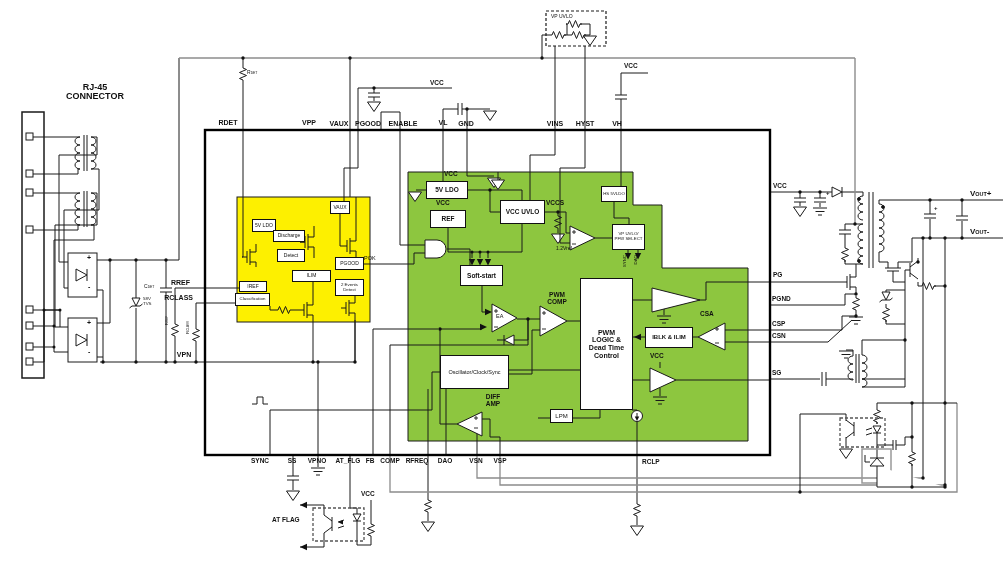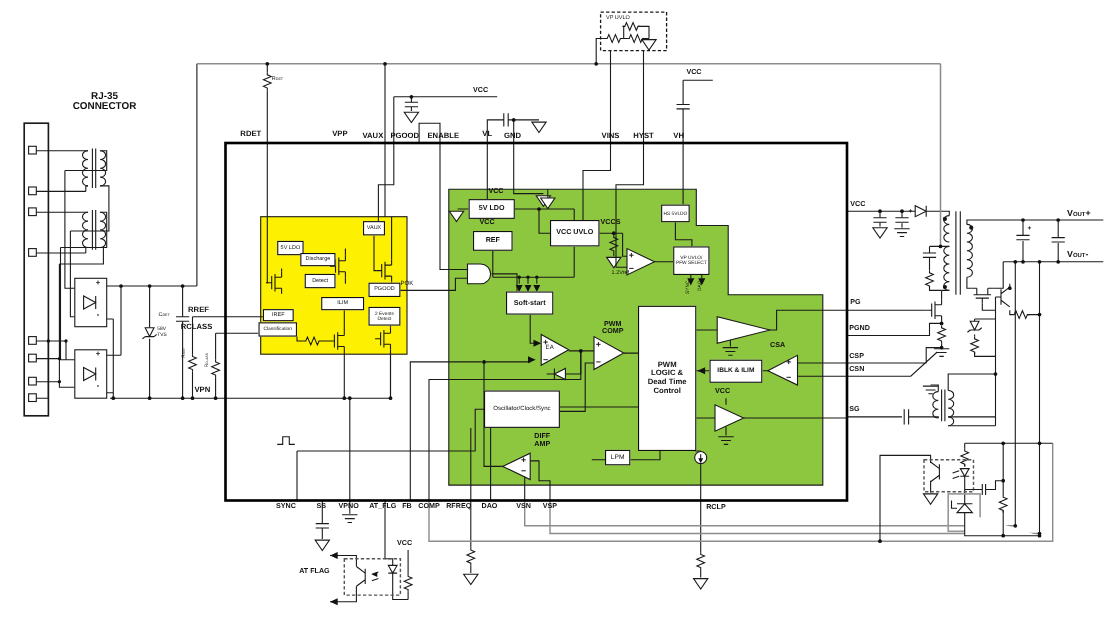--- a/index.html
+++ b/index.html
@@ -414,21 +414,21 @@
           <circle cx="945" cy="485" r="1.7"></circle>
       <circle cx="923" cy="478" r="1.7"></circle>
           <circle cx="800" cy="492" r="1.7"></circle>
     </g>
 
     <rect x="205" y="130" width="565" height="325" fill="none" stroke="#000" stroke-width="2.4"></rect>
   </g>
 </svg>
 
 <div class="lbl f9 c" style="left:40px;top:83px;width:110px;">
-  <div>RJ-35</div>
+  <div>RJ-45</div>
       <div>CONNECTOR</div>
 </div>
 
 <div class="lbl f5 n" style="left:247px;top:70px;"><span>R</span><span class="sub">DET</span></div>
 <div class="lbl f5 n" style="left:144px;top:284px;"><span>C</span><span class="sub">DET</span></div>
 <div class="lbl f45 n" style="left:143px;top:297px;">
       <div>58V</div>
       <div>TVS</div>
     </div>
 <div class="lbl f45 n vert" style="left:165px;top:316px;"><span>R</span><span class="sub">REF</span></div>

